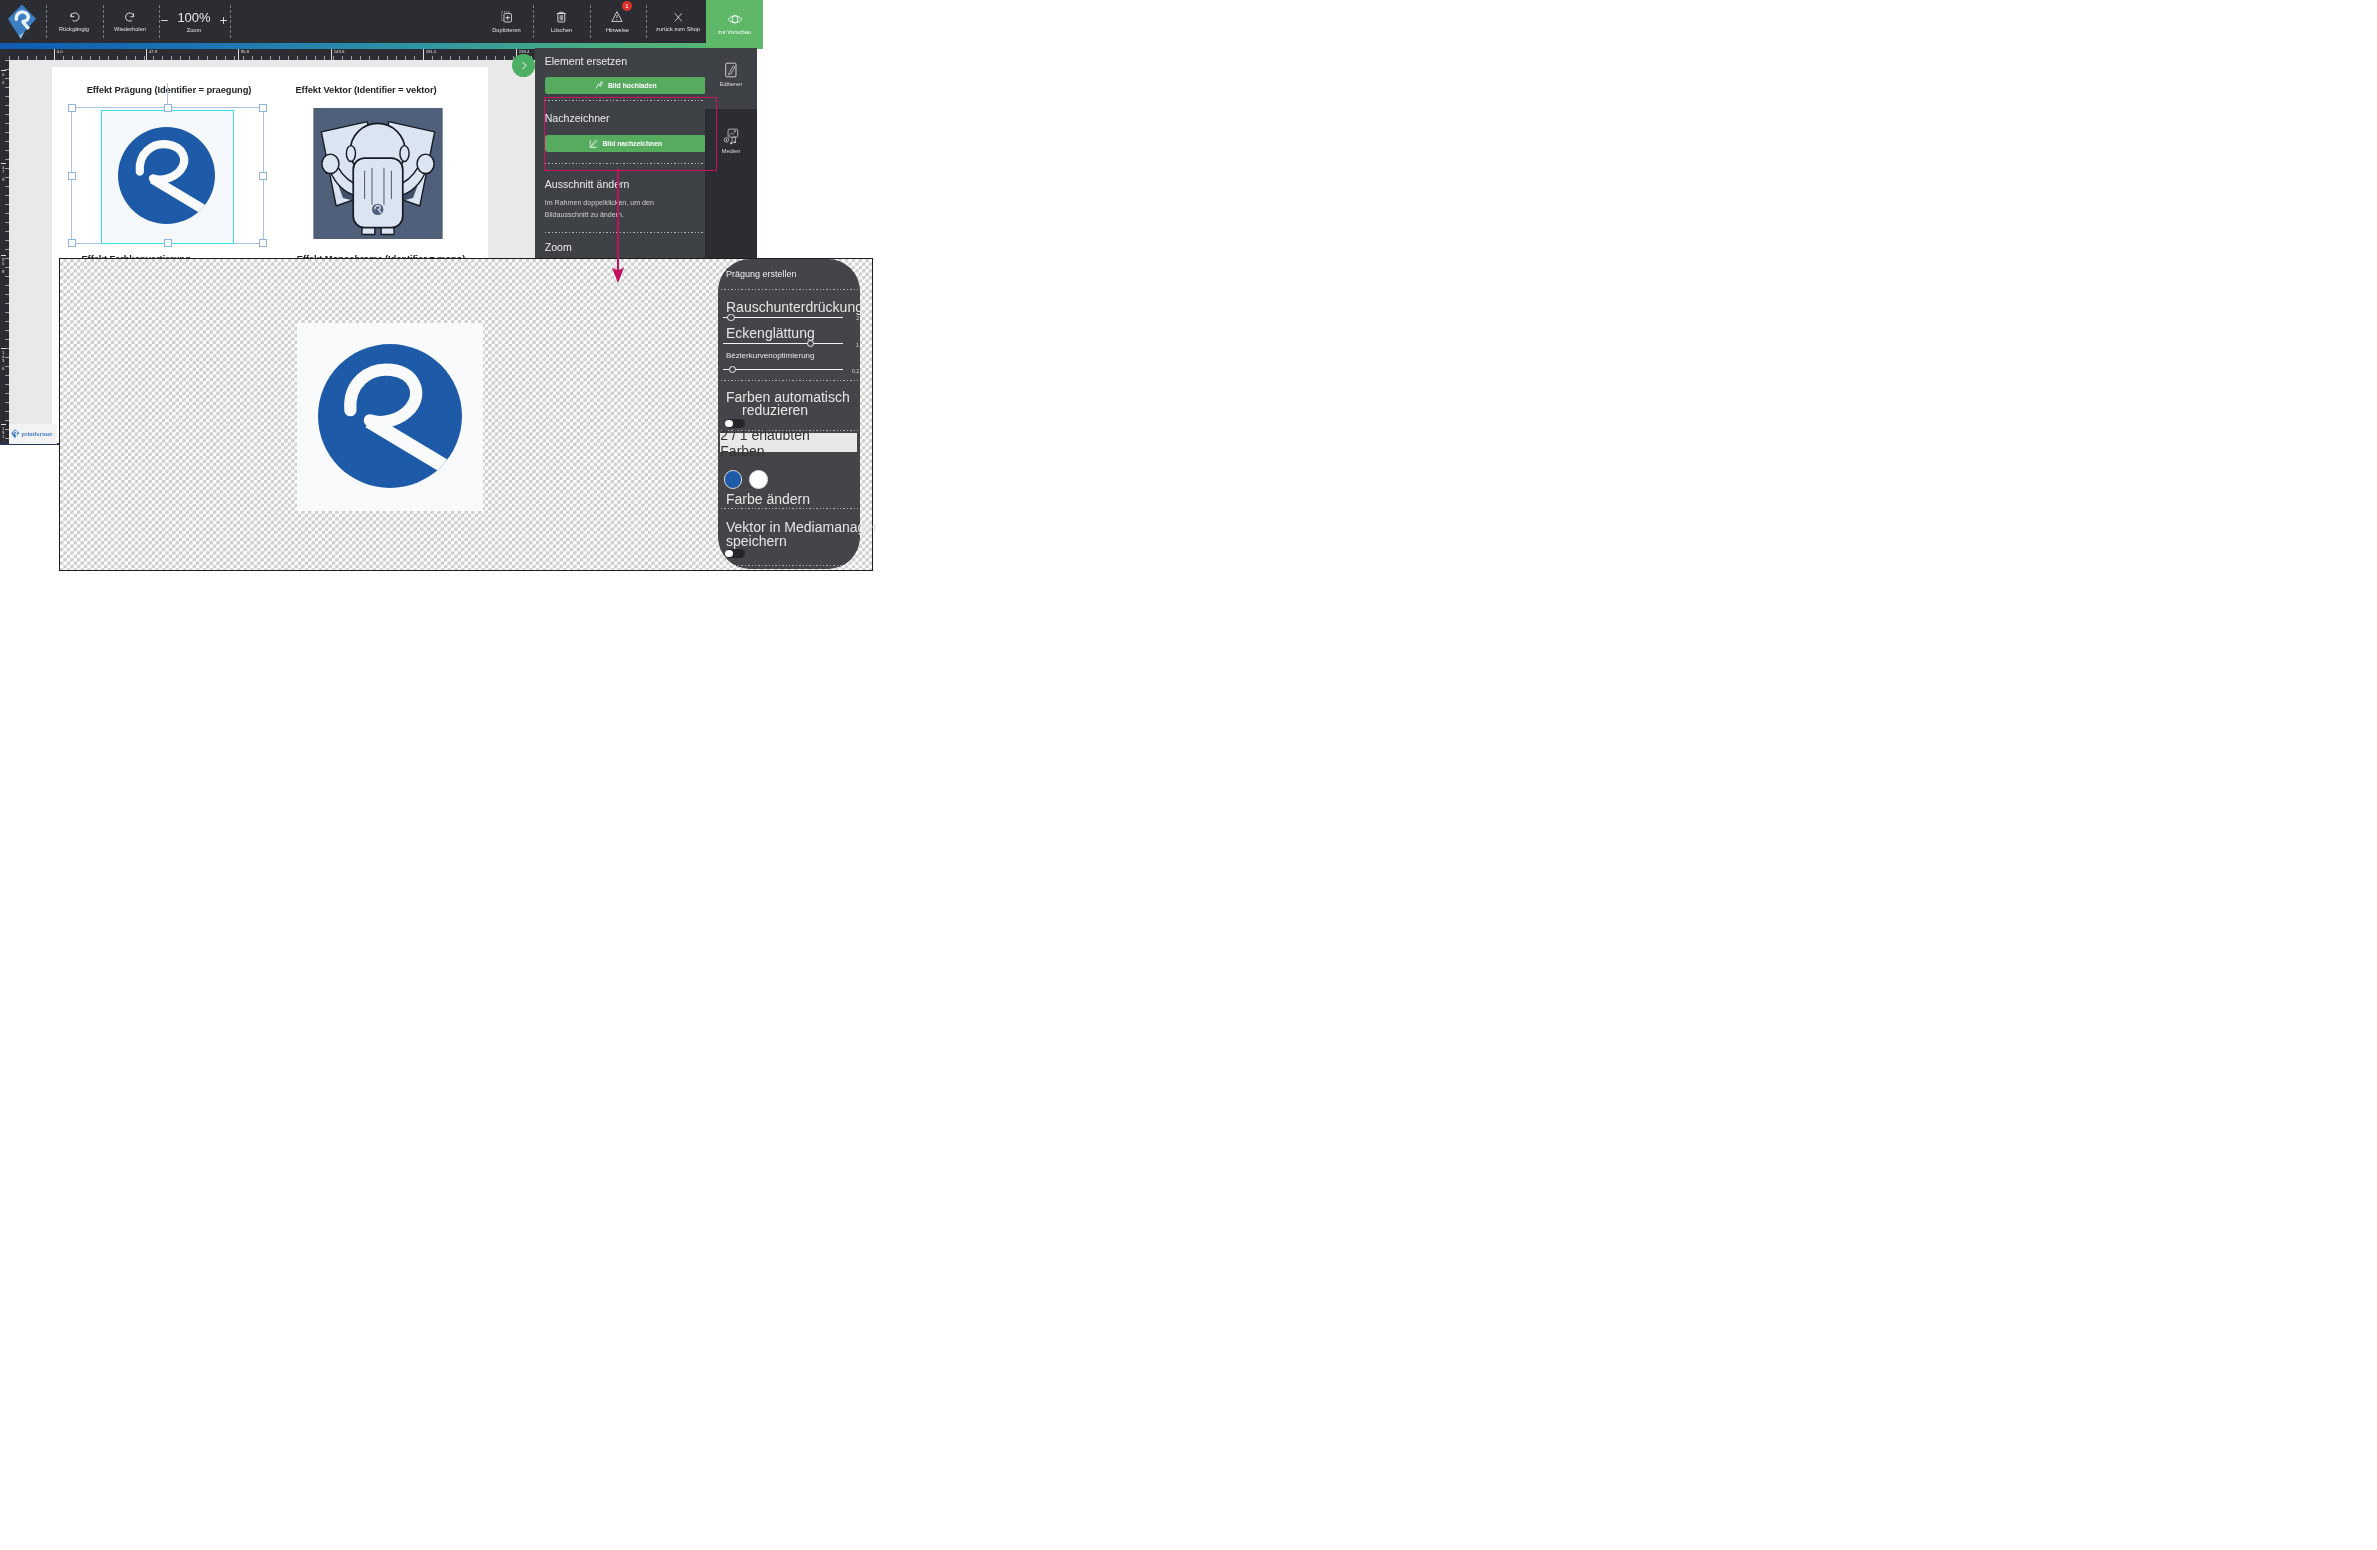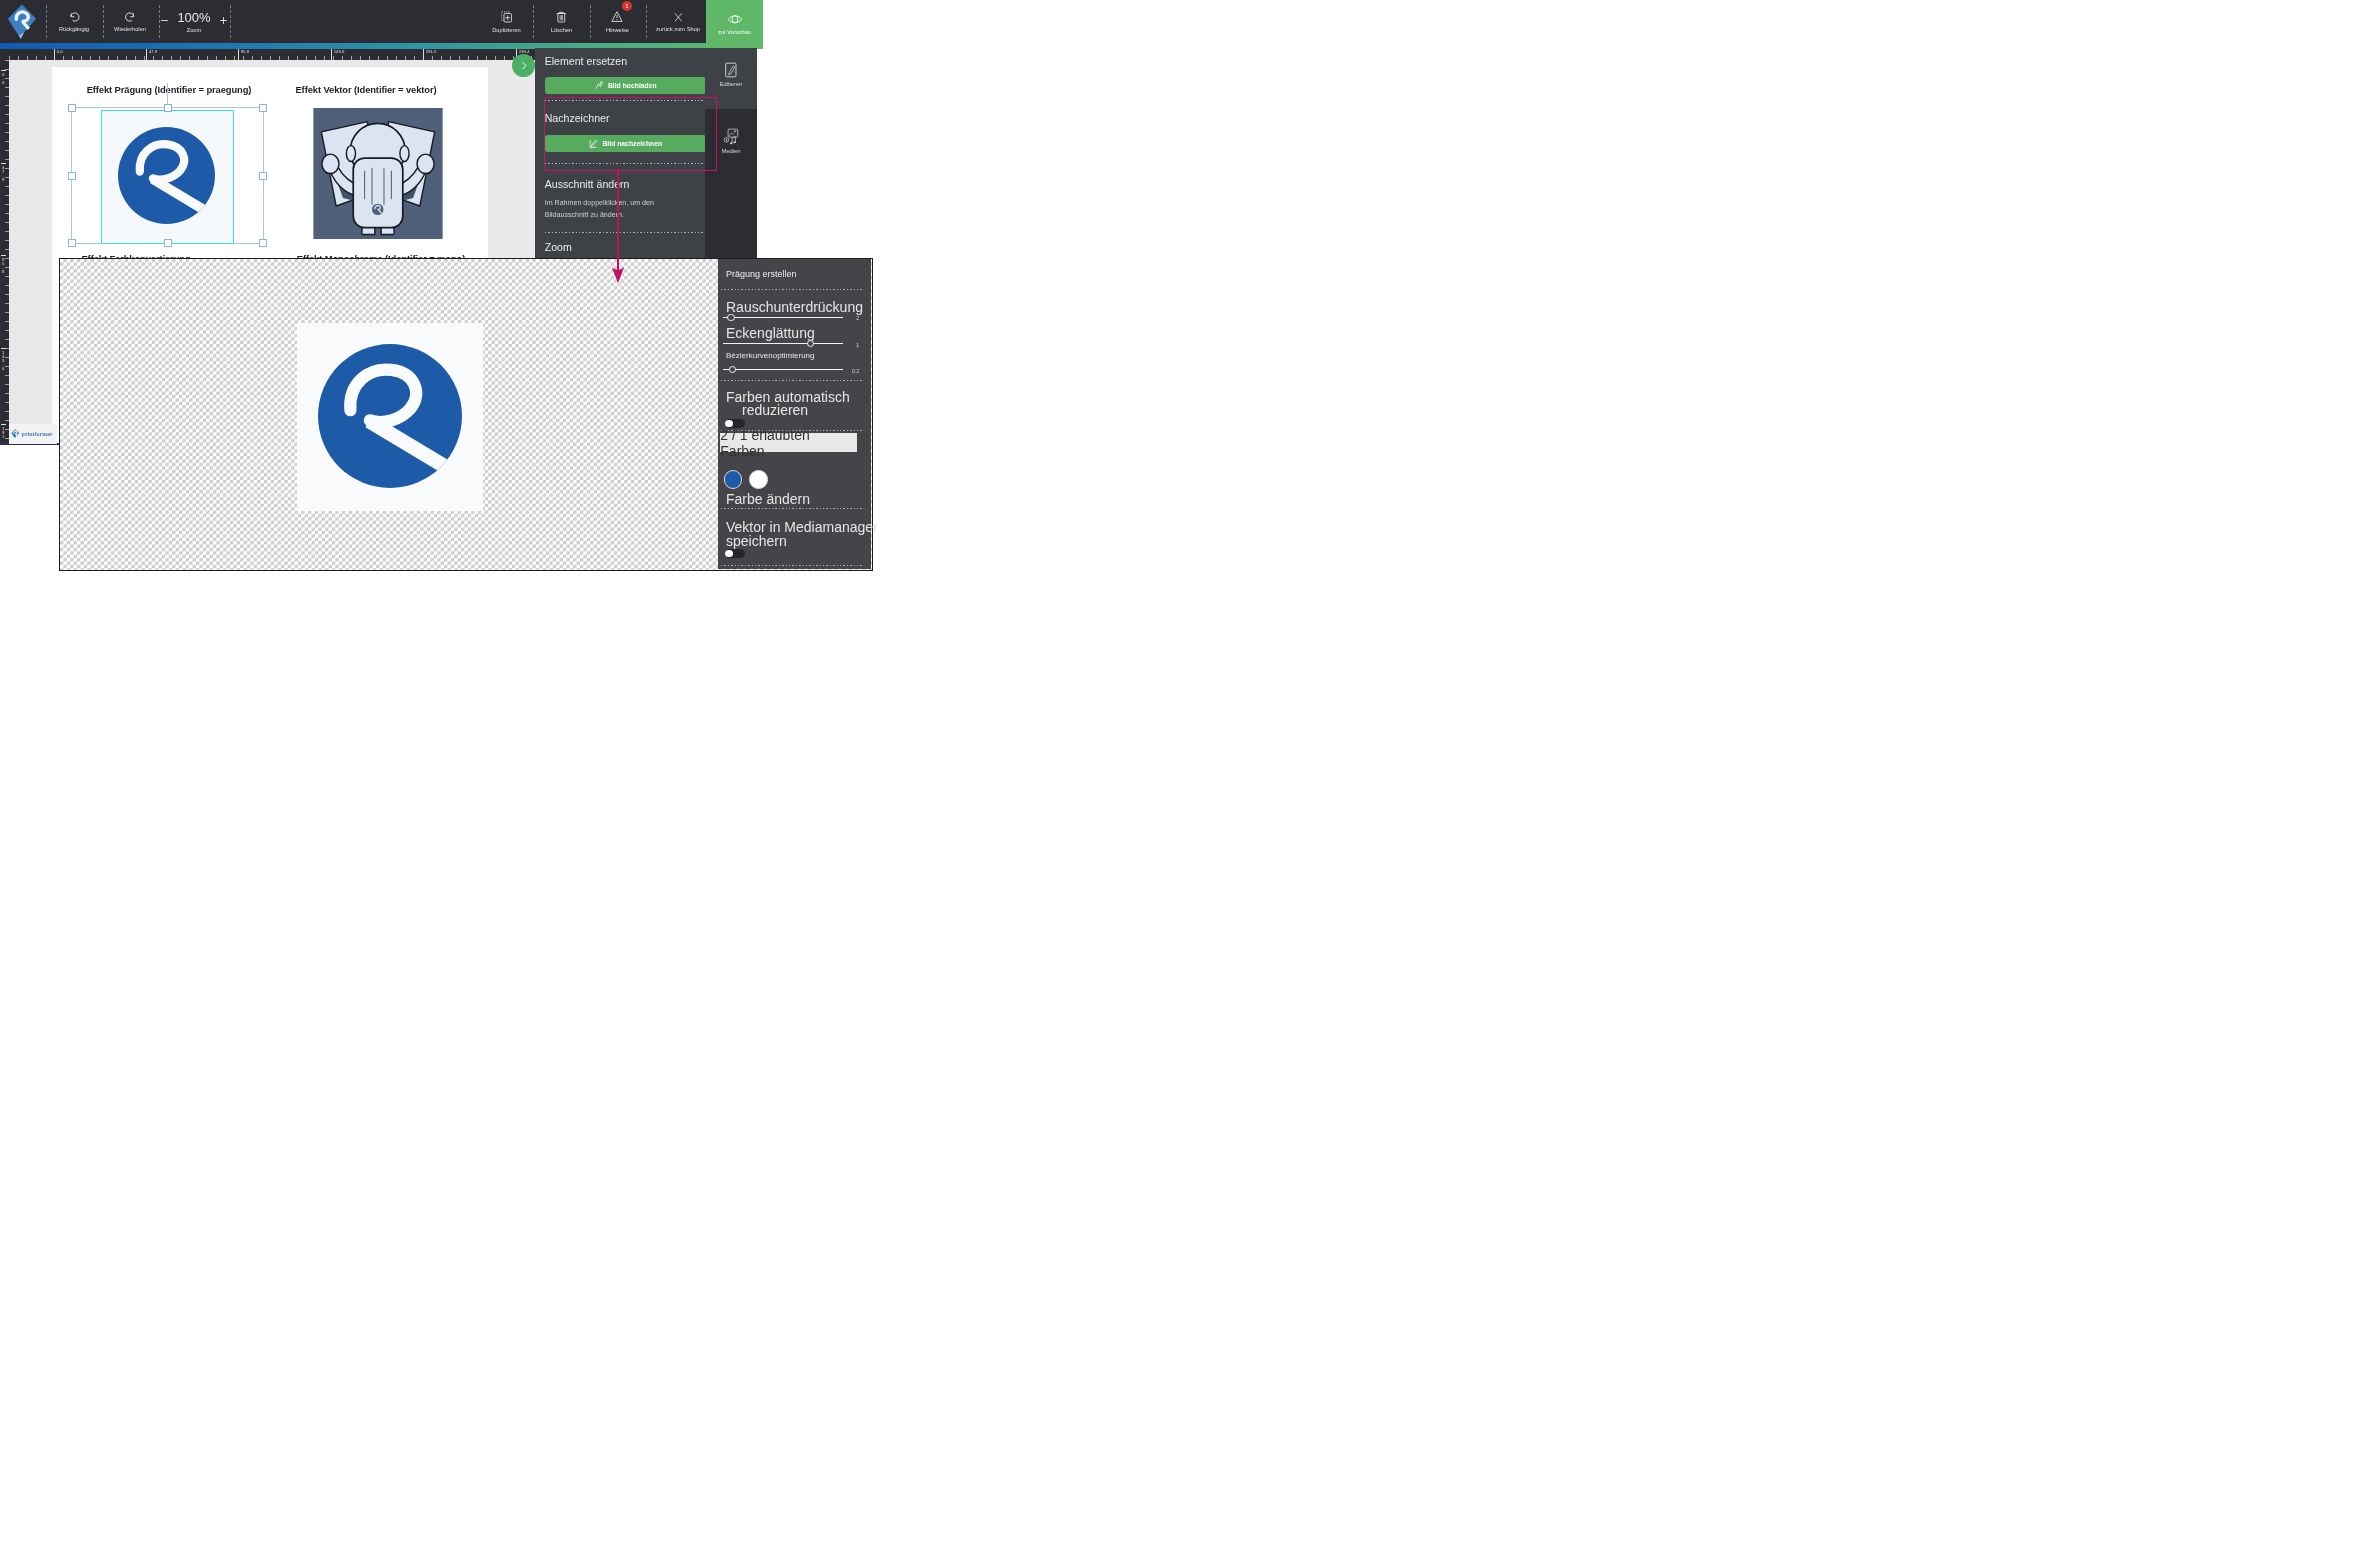--- a/index.html
+++ b/index.html
@@ -69,21 +69,21 @@
   .callout-rect{left:544px;top:97px;width:171px;height:72px;border:1.4px solid #ce0f63;z-index:6;}
   .arrow-shaft{left:617px;top:169px;width:2px;height:102px;background:#c2115e;z-index:6;}
 
   
   .overlay{left:59px;top:258px;width:814px;height:313px;z-index:5;border:1.1px solid #1d1d1d;box-sizing:border-box;
     background-color:#fff;
     background-image:linear-gradient(45deg,#cbcbcb 25%,transparent 25%,transparent 75%,#cbcbcb 75%),
                      linear-gradient(45deg,#cbcbcb 25%,transparent 25%,transparent 75%,#cbcbcb 75%);
     background-size:6.8px 6.8px;background-position:0 0,3.4px 3.4px;}
   .white-square{position:absolute;left:237px;top:64px;width:186px;height:188px;background:#f8fafc;}
-  .panel{position:absolute;left:658px;top:0;width:153px;height:310px;background:#454549;color:#e4e4e4;}
+  .panel{position:absolute;left:658px;top:0;width:142px;height:310px;background:#454549;color:#e4e4e4;border-radius:32px;}
   .p-h{position:absolute;left:8px;font-size:9px;font-weight:300;color:#ececec;white-space:nowrap;}
   .p-label{position:absolute;left:8px;font-size:14px;font-weight:300;color:#e6e6e6;white-space:nowrap;}
   .p-dot{position:absolute;left:3.4px;width:143px;height:1.1px;
          background:repeating-linear-gradient(90deg,rgba(255,255,255,.55) 0 1.4px,transparent 1.4px 3.4px);}
   .slider{position:absolute;left:4.6px;width:120px;height:8px;}
   .slider .track{position:absolute;left:0;right:0;top:3.4px;height:1.1px;background:#f2f2f2;}
   .slider .knob{position:absolute;top:0;width:7.4px;height:7.4px;border-radius:50%;border:1.1px solid #f2f2f2;
                 background:#454549;box-sizing:border-box;}
   .s-val{position:absolute;font-size:5.1px;color:#dddddd;width:17px;text-align:right;left:124px;}
   .toggle{position:absolute;left:6.8px;width:20px;height:8.6px;border-radius:4.6px;background:#26262a;}

